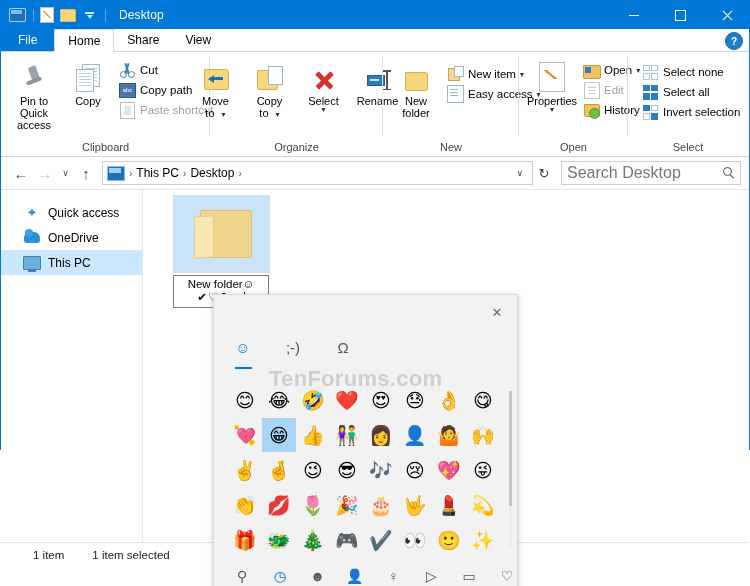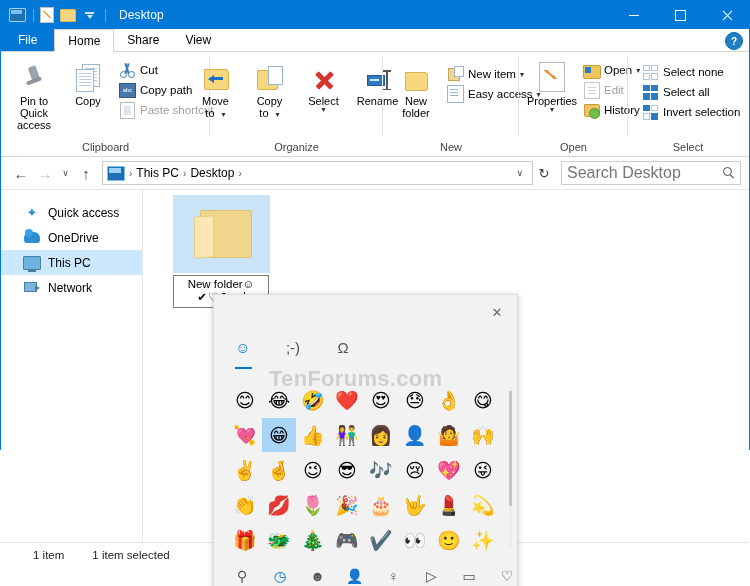--- a/index.html
+++ b/index.html
@@ -479,26 +479,20 @@
             <span class="ic-cloud"></span>
           </span>
         <span>OneDrive</span>
       </div>
       <div class="navitem sel">
         <span class="ni">
             <span class="ic-pc"></span>
           </span>
         <span>This PC</span>
       </div>
-      <div class="navitem">
-        <span class="ni">
-            <span class="ic-net"></span>
-          </span>
-        <span>Network</span>
-      </div>
     </div>
 
     <div class="content">
 
       <div class="fileitem">
         <div class="thumb">
           <div class="folder-ico">
             <span class="back"></span>
               <span class="front"></span>
           </div>

